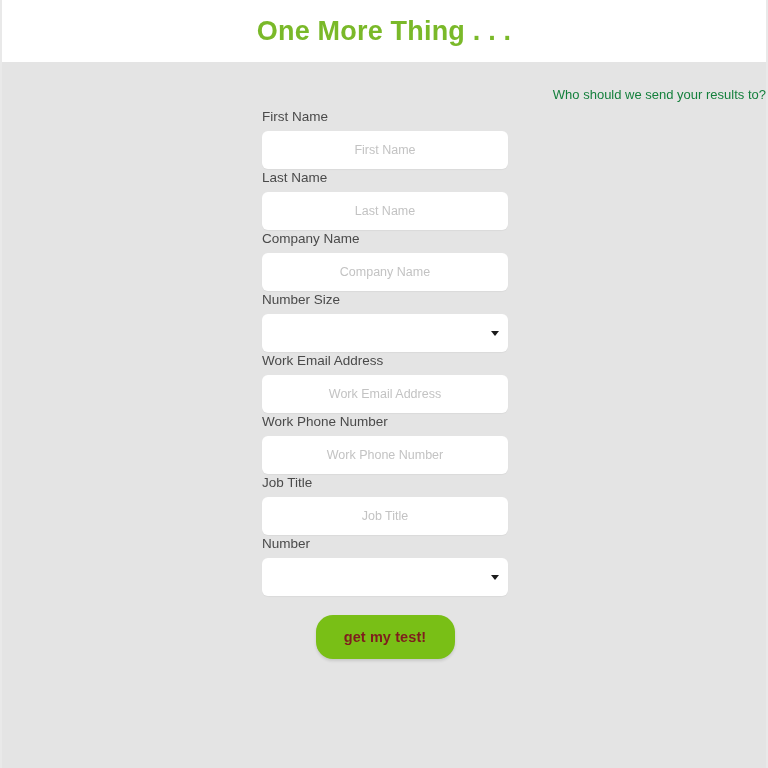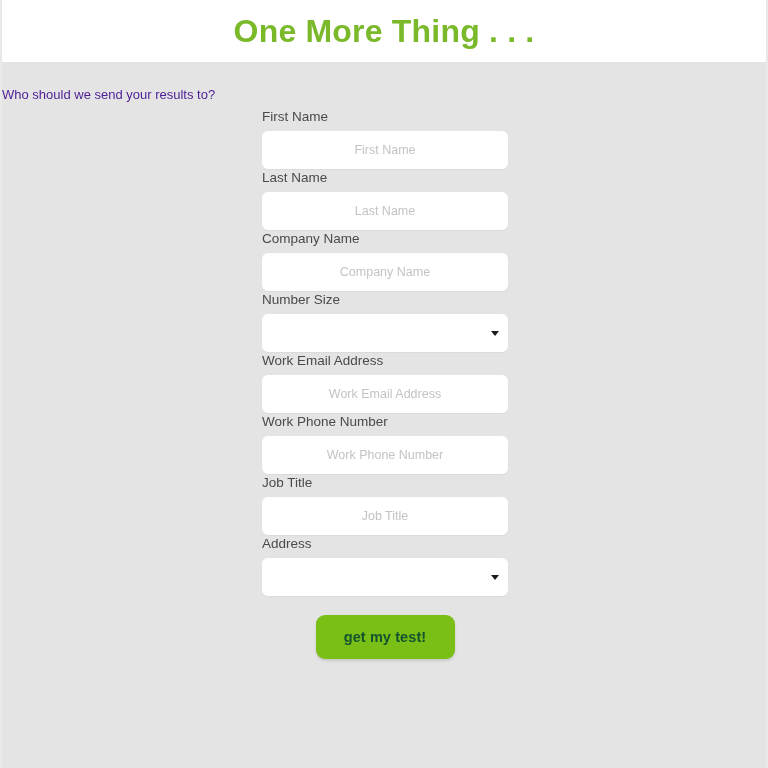--- a/index.html
+++ b/index.html
@@ -27,35 +27,35 @@
   .header {
     height: 62px;
     background: #ffffff;
     display: flex;
     align-items: center;
     justify-content: center;
     box-sizing: border-box;
   }
   .header-title {
     color: #7ab929;
-    font-size: 32px;
+    font-size: 27px;
     font-weight: bold;
     letter-spacing: 0.2px;
     white-space: nowrap;
   }
   
   .body-area {
     background: #e4e4e4;
     height: 706px;
     padding-top: 0;
     box-sizing: border-box;
   }
   .subtitle {
-    text-align: left;
-    color: #4c1d95;
+    text-align: right;
+    color: #15803d;
     font-size: 13px;
     padding-top: 25px;
     padding-bottom: 6px;
     font-weight: normal;
   }
   .form {
     width: 246px;
     margin: 0 auto;
     margin-left: 260px;
   }
@@ -126,23 +126,23 @@
   }
   
   .submit-row {
     margin-top: 19px;
     width: 246px;
     display: flex;
     justify-content: center;
   }
   .submit-button {
     background: #79bf16;
-    color: #14532d;
+    color: #7f1d1d;
     border: none;
-    border-radius: 9px;
+    border-radius: 17px;
     width: 139px;
     height: 44px;
     font-size: 14.5px;
     font-weight: bold;
     font-family: "Liberation Sans", sans-serif;
     cursor: pointer;
     box-shadow: 0 2px 3px rgba(0,0,0,0.12);
     letter-spacing: 0.1px;
   }
 </style>
@@ -182,21 +182,21 @@
         </div>
         <div class="field">
           <div class="field-label">Work Phone Number</div>
           <input type="text" class="text-input" placeholder="Work Phone Number" style="">
         </div>
         <div class="field">
           <div class="field-label">Job Title</div>
           <input type="text" class="text-input" placeholder="Job Title" style="">
         </div>
         <div class="field">
-          <div class="field-label">Address</div>
+          <div class="field-label">Number</div>
           <div class="select-wrap"><select class="select-input"><option value=""></option></select><span class="select-arrow"></span></div>
         </div>
         <div class="submit-row">
           <button class="submit-button">get my test!</button>
         </div>
       </div>
 
   </div>
 
 </div>

